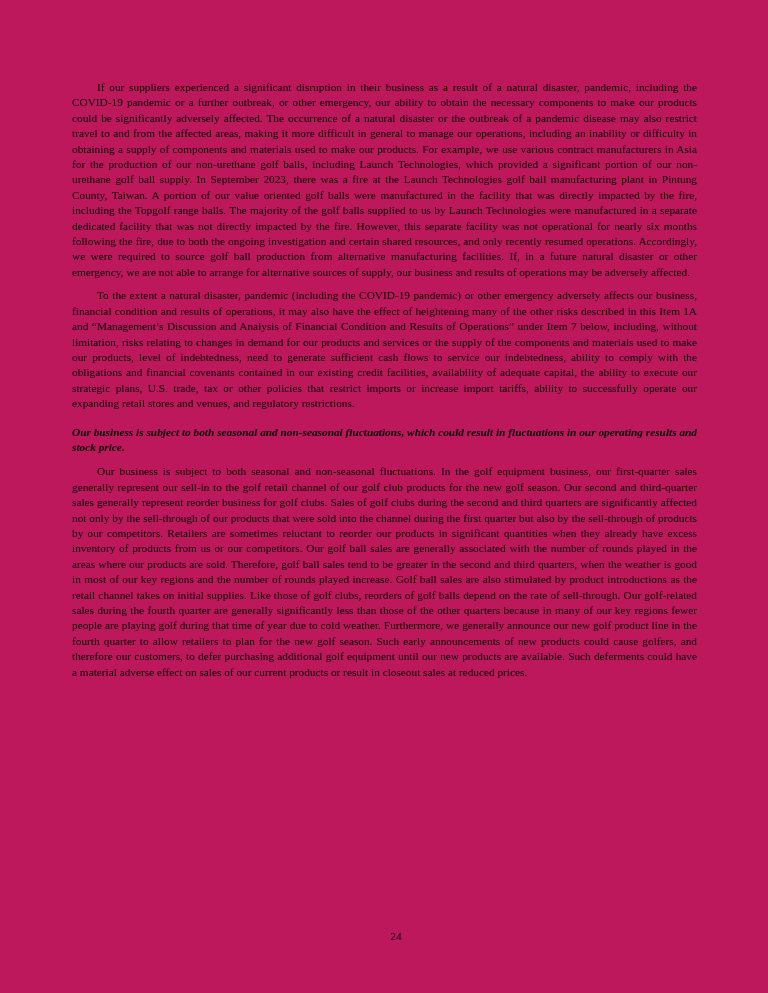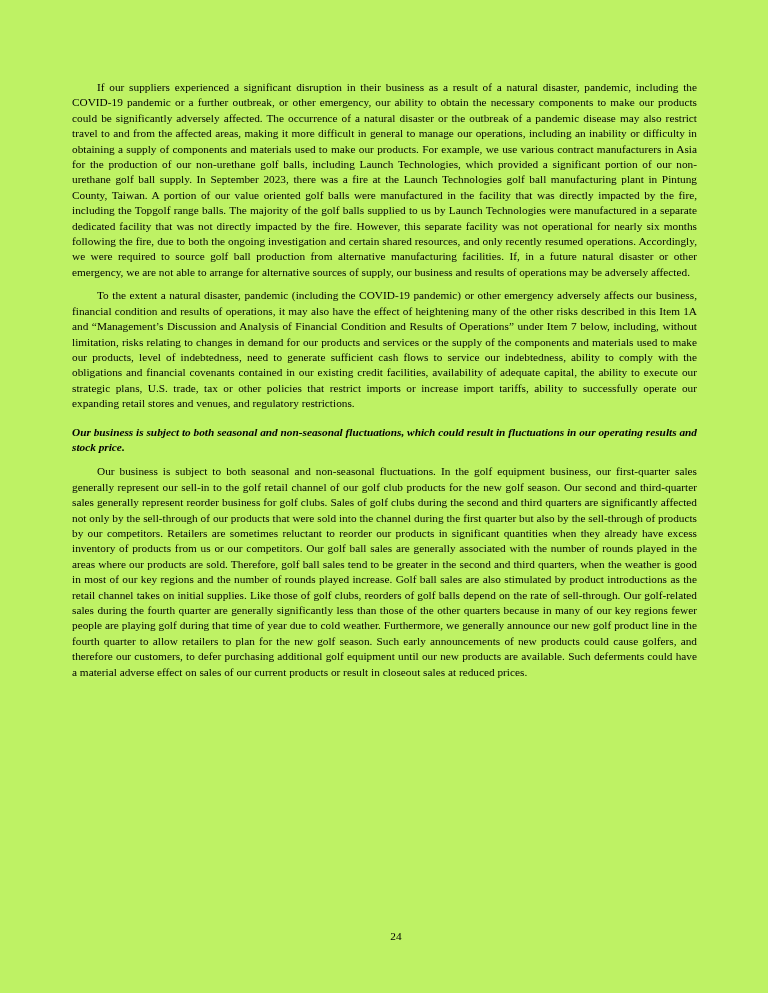--- a/index.html
+++ b/index.html
@@ -4,21 +4,21 @@
 <style>
   html, body {
     margin: 0;
     padding: 0;
     background: #ffffff;
   }
   .page {
     position: relative;
     width: 768px;
     height: 993px;
-    background: #bef264;
+    background: #be185d;
     overflow: hidden;
     font-family: "Liberation Serif", "DejaVu Serif", serif;
     color: #000000;
   }
   .content {
     position: absolute;
     top: 80px;
     left: 72px;
     width: 625px;
     font-size: 11.3px;

